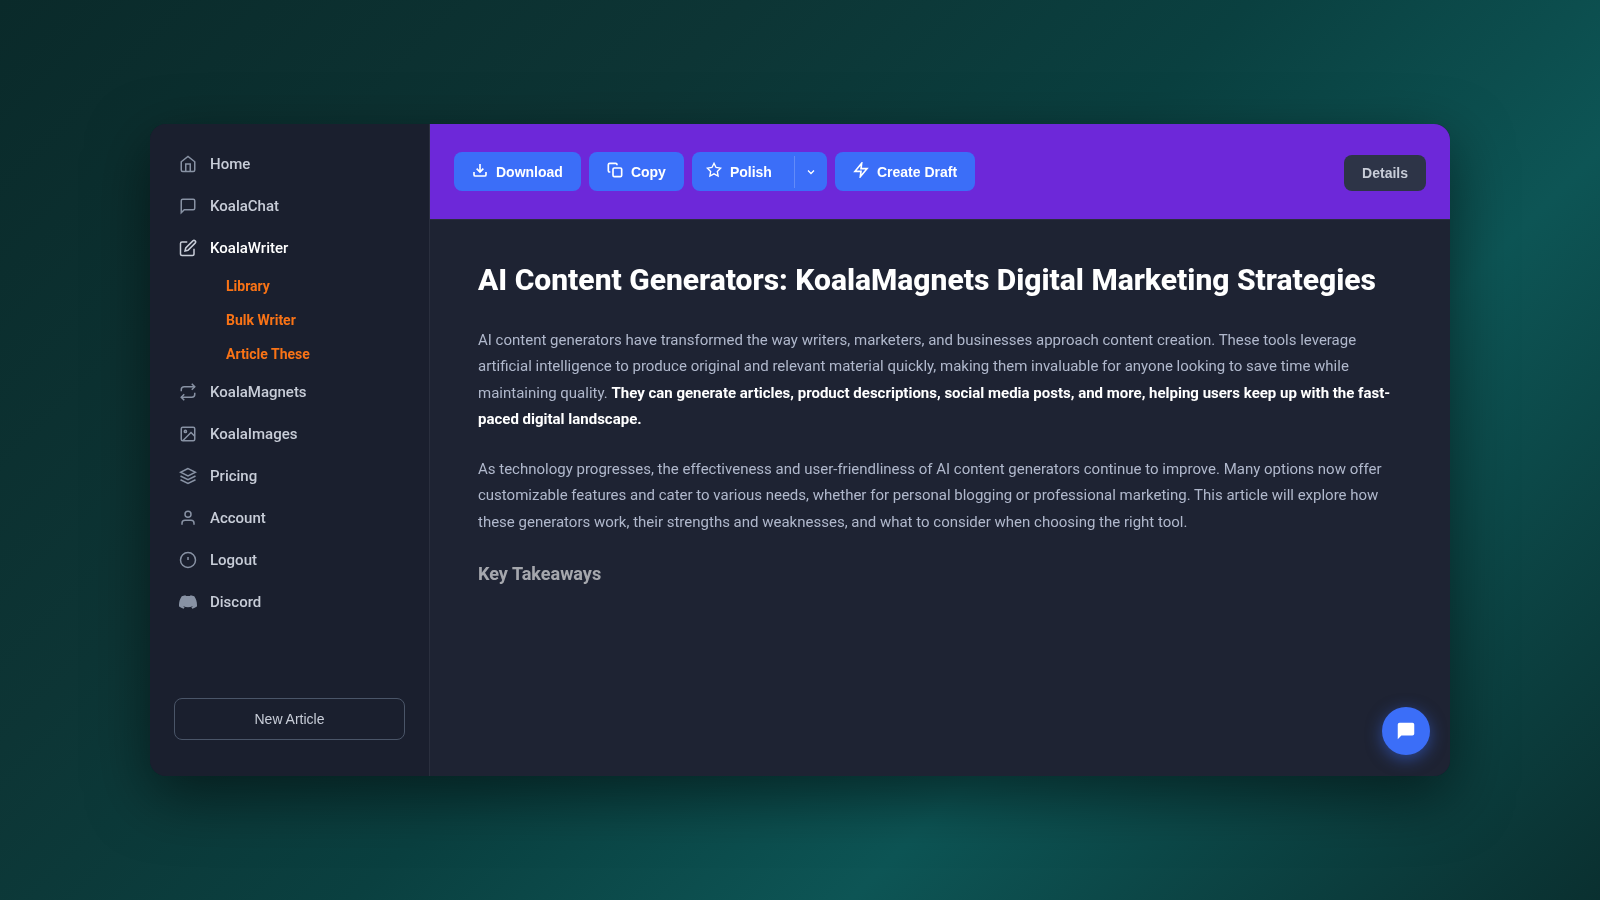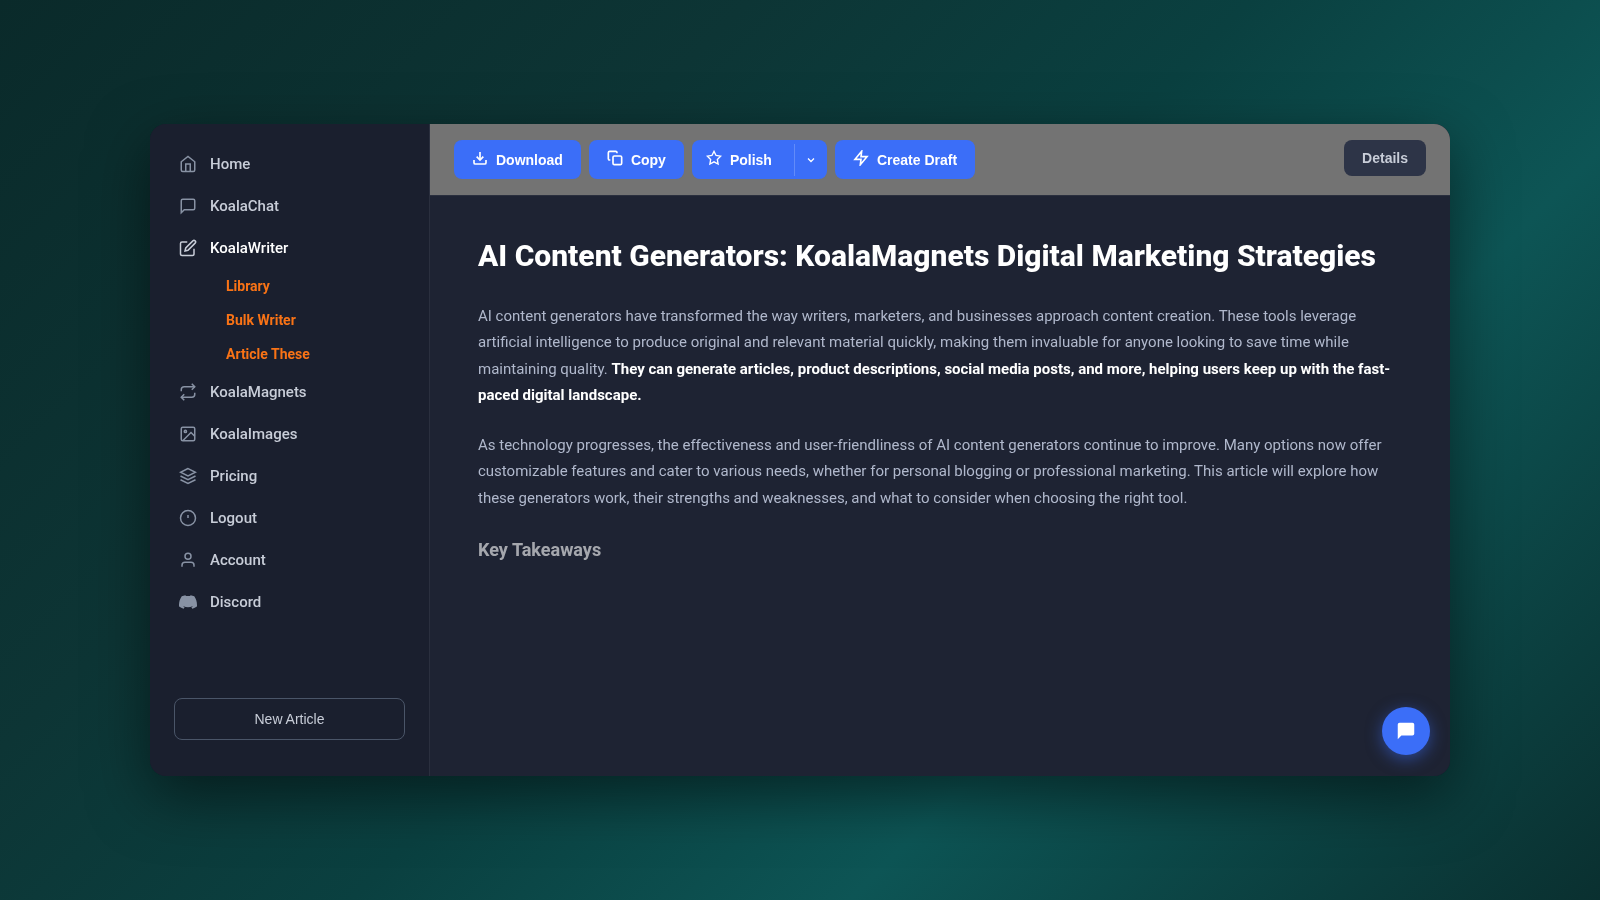--- a/index.html
+++ b/index.html
@@ -115,24 +115,24 @@
       flex: 1;
       display: flex;
       flex-direction: column;
       overflow: hidden;
       background: #1e2333;
     }
 
     
     .toolbar {
       display: flex;
-      align-items: flex-start;
+      align-items: flex-end;
       gap: 8px;
-      padding: 16px 24px;
-      background: #737373;
+      padding: 28px 24px;
+      background: #6d28d9;
       border-bottom: 1px solid #2a2f3e;
     }
 
     .toolbar-btn {
       display: flex;
       align-items: center;
       gap: 8px;
       padding: 10px 18px;
       border-radius: 8px;
       border: none;
@@ -332,36 +332,36 @@
             <path d="M2 17l10 5 10-5"></path>
             <path d="M2 12l10 5 10-5"></path>
           </svg>
         </span>
         <span>Pricing</span>
       </div>
 
       <div class="sidebar-item">
         <span class="sidebar-icon">
           <svg class="icon-svg" viewBox="0 0 24 24" fill="none" stroke="currentColor" stroke-width="2">
+            <path d="M20 21v-2a4 4 0 00-4-4H8a4 4 0 00-4 4v2"></path>
+            <circle cx="12" cy="7" r="4"></circle>
+          </svg>
+        </span>
+        <span>Account</span>
+      </div>
+
+      <div class="sidebar-item">
+        <span class="sidebar-icon">
+          <svg class="icon-svg" viewBox="0 0 24 24" fill="none" stroke="currentColor" stroke-width="2">
             <circle cx="12" cy="12" r="10"></circle>
             <line x1="12" y1="8" x2="12" y2="12"></line>
             <line x1="12" y1="16" x2="12.01" y2="16"></line>
           </svg>
         </span>
         <span>Logout</span>
-      </div>
-
-      <div class="sidebar-item">
-        <span class="sidebar-icon">
-          <svg class="icon-svg" viewBox="0 0 24 24" fill="none" stroke="currentColor" stroke-width="2">
-            <path d="M20 21v-2a4 4 0 00-4-4H8a4 4 0 00-4 4v2"></path>
-            <circle cx="12" cy="7" r="4"></circle>
-          </svg>
-        </span>
-        <span>Account</span>
       </div>
 
       <div class="sidebar-item">
         <span class="sidebar-icon">
           <svg class="icon-svg" viewBox="0 0 24 24" fill="currentColor">
             <path d="M20.317 4.37a19.791 19.791 0 00-4.885-1.515.074.074 0 00-.079.037c-.21.375-.444.864-.608 1.25a18.27 18.27 0 00-5.487 0 12.64 12.64 0 00-.617-1.25.077.077 0 00-.079-.037A19.736 19.736 0 003.677 4.37a.07.07 0 00-.032.027C.533 9.046-.32 13.58.099 18.057a.082.082 0 00.031.057 19.9 19.9 0 005.993 3.03.078.078 0 00.084-.028c.462-.63.874-1.295 1.226-1.994a.076.076 0 00-.041-.106 13.107 13.107 0 01-1.872-.892.077.077 0 01-.008-.128 10.2 10.2 0 00.372-.292.074.074 0 01.077-.01c3.928 1.793 8.18 1.793 12.062 0a.074.074 0 01.078.01c.12.098.246.198.373.292a.077.077 0 01-.006.127 12.299 12.299 0 01-1.873.892.077.077 0 00-.041.107c.36.698.772 1.362 1.225 1.993a.076.076 0 00.084.028 19.839 19.839 0 006.002-3.03.077.077 0 00.032-.054c.5-5.177-.838-9.674-3.549-13.66a.061.061 0 00-.031-.03z"></path>
           </svg>
         </span>
         <span>Discord</span>
       </div>

